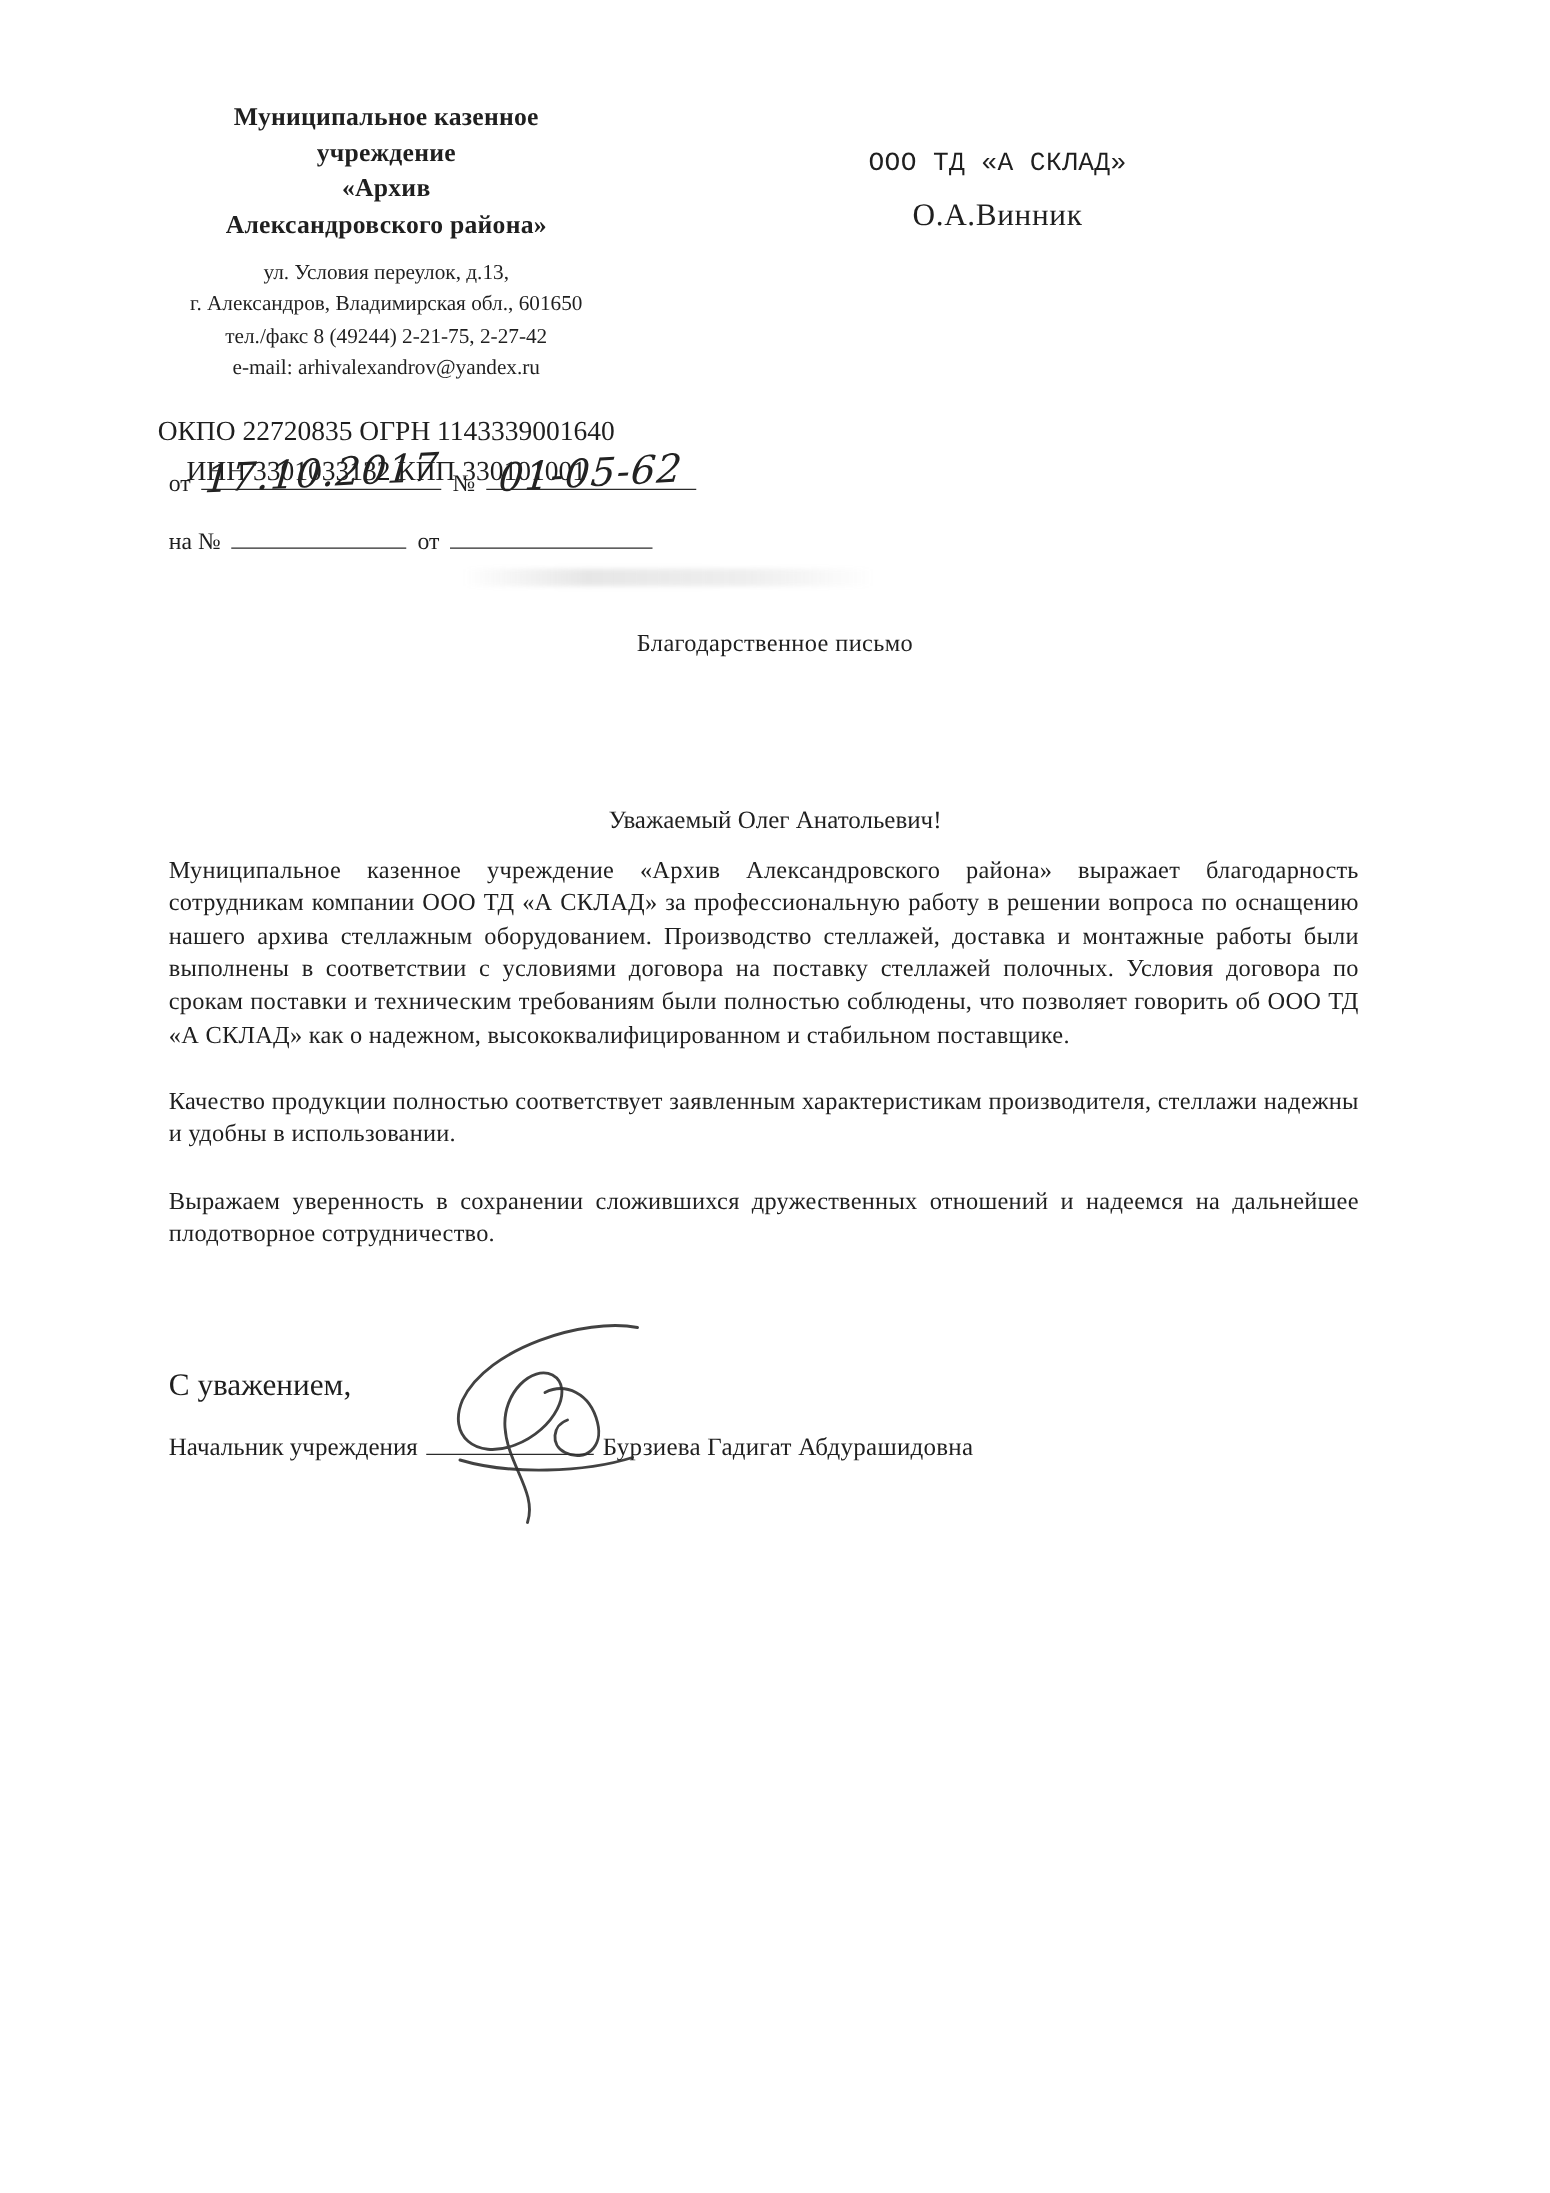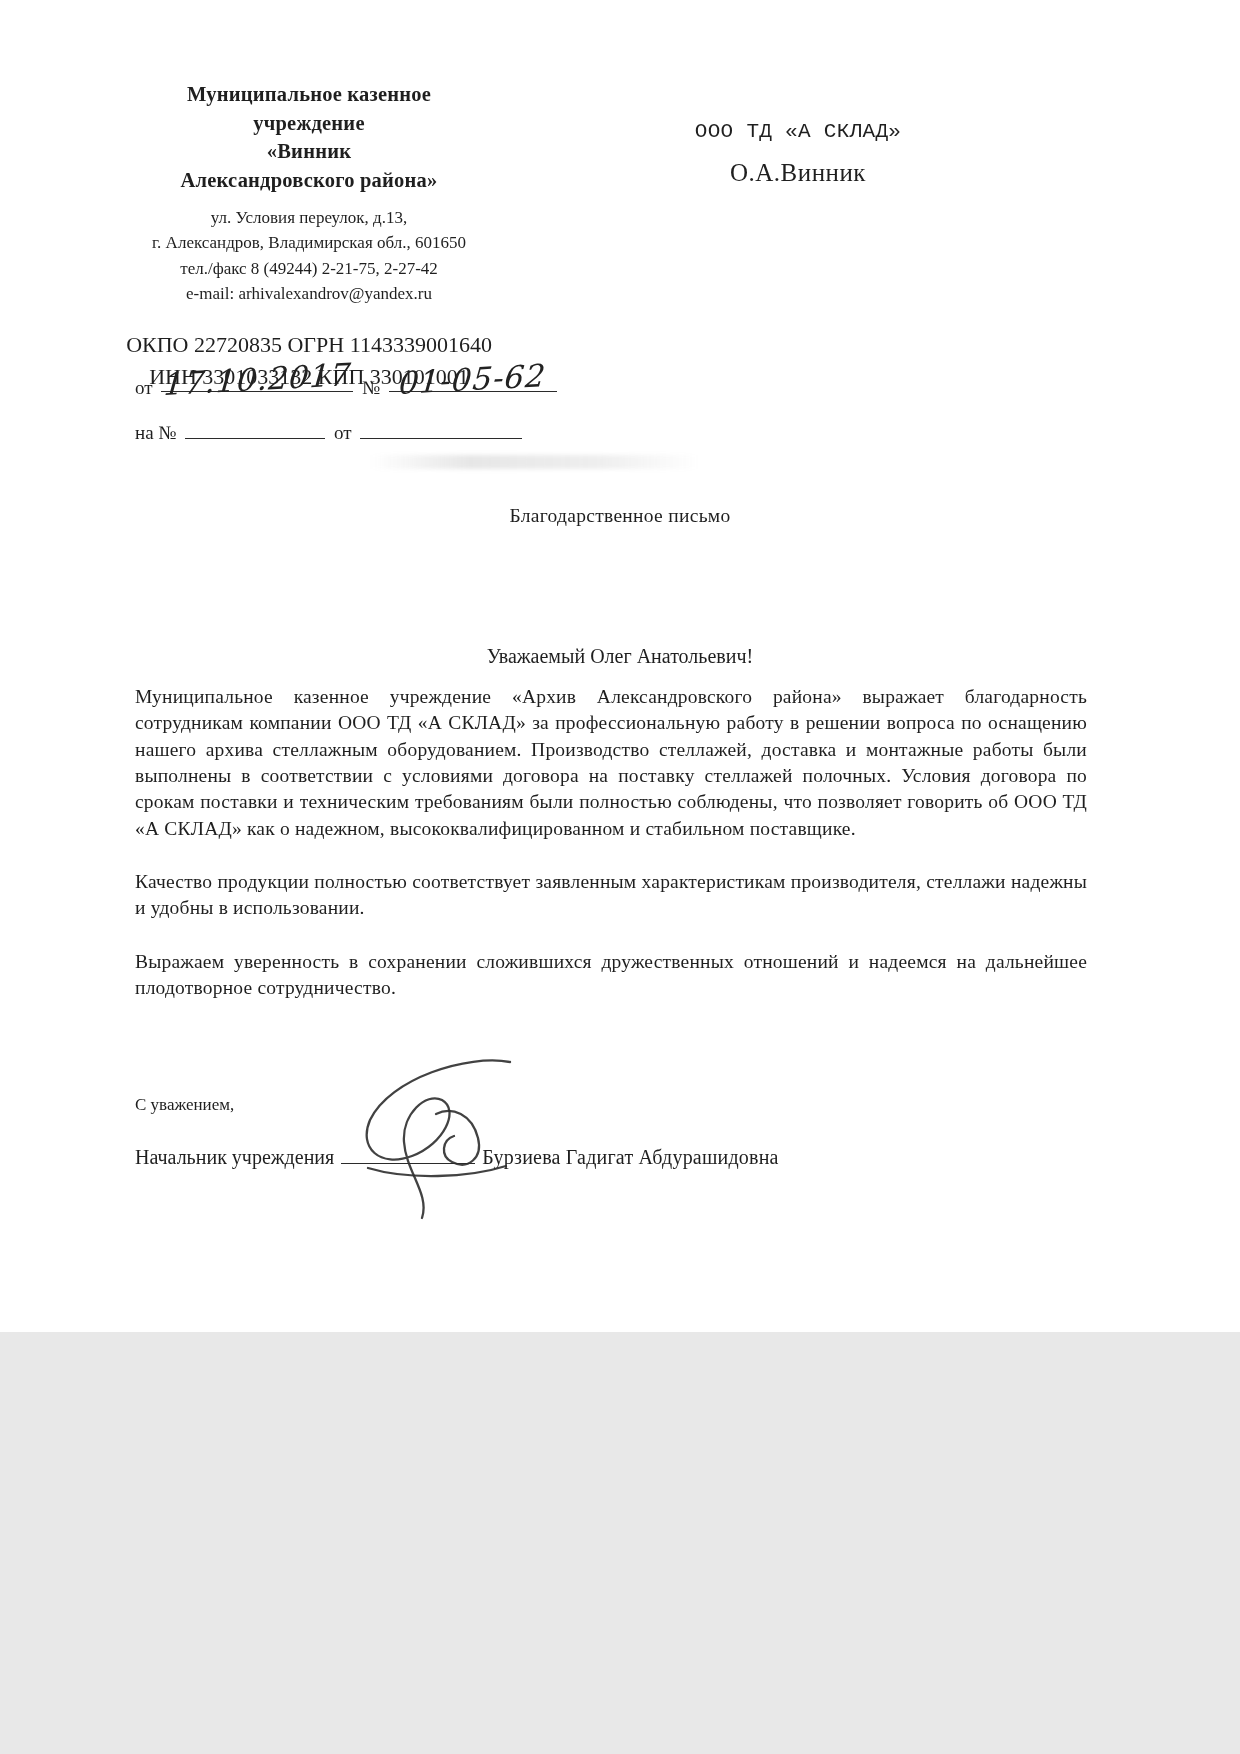--- a/index.html
+++ b/index.html
@@ -1,19 +1,19 @@
 <!DOCTYPE html>
 <html><head>
 <meta charset="utf-8">
 <style>
   * { margin:0; padding:0; box-sizing:border-box; }
   html,body { background:#e8e8e8; }
   .page {
     position:relative;
-    width:1240px; height:1332px;
+    width:1240px; height:1754px;
     margin:0 auto;
     background:#ffffff;
     font-family:"Liberation Serif", serif;
     color:#1f1f1f;
     overflow:hidden;
   }
   
   .letterhead-left {
     position:absolute; left:118px; top:80px; width:382px;
     text-align:center;
@@ -65,37 +65,37 @@
   .salutation {
     position:absolute; left:0; top:645px; width:1240px;
     text-align:center; font-size:20px;
   }
   .body-text {
     position:absolute; left:135px; top:684px; width:952px;
     font-size:19.5px; line-height:1.35; text-align:justify; letter-spacing:.2px;
   }
   .body-text p { margin-bottom:27px; }
   
-  .closing-regards { position:absolute; left:135px; top:1095px; font-size:17px; }
+  .closing-regards { position:absolute; left:135px; top:1095px; font-size:25px; }
   .closing-line { position:absolute; left:135px; top:1140px; font-size:20px; white-space:nowrap; }
   .sign-blank { display:inline-block; border-bottom:1.6px solid #2b2b2b; width:134px; height:24px; vertical-align:baseline; margin:0 2px; }
   .signer-name { letter-spacing:.2px; }
   .signature-svg { position:absolute; left:338px; top:1048px; pointer-events:none; }
   .signature-svg path { stroke:#2e2e2e; stroke-width:2.3; fill:none; stroke-linecap:round; opacity:.9; }
 </style>
 </head>
 <body>
 
 <div class="page">
 
   <div class="letterhead-left">
     <div class="org-name">
       <span>Муниципальное казенное</span>
       <span>учреждение</span>
-      <span>«Винник</span>
+      <span>«Архив</span>
       <span>Александровского района»</span>
     </div>
     <div class="lh-details">
       <span>ул. Условия переулок, д.13,</span>
       <span>г. Александров, Владимирская обл., 601650</span>
       <span>тел./факс 8 (49244) 2-21-75, 2-27-42</span>
       <span>e-mail: arhivalexandrov@yandex.ru</span>
     </div>
     <div class="lh-codes">
       <span>ОКПО 22720835 ОГРН 1143339001640</span>

